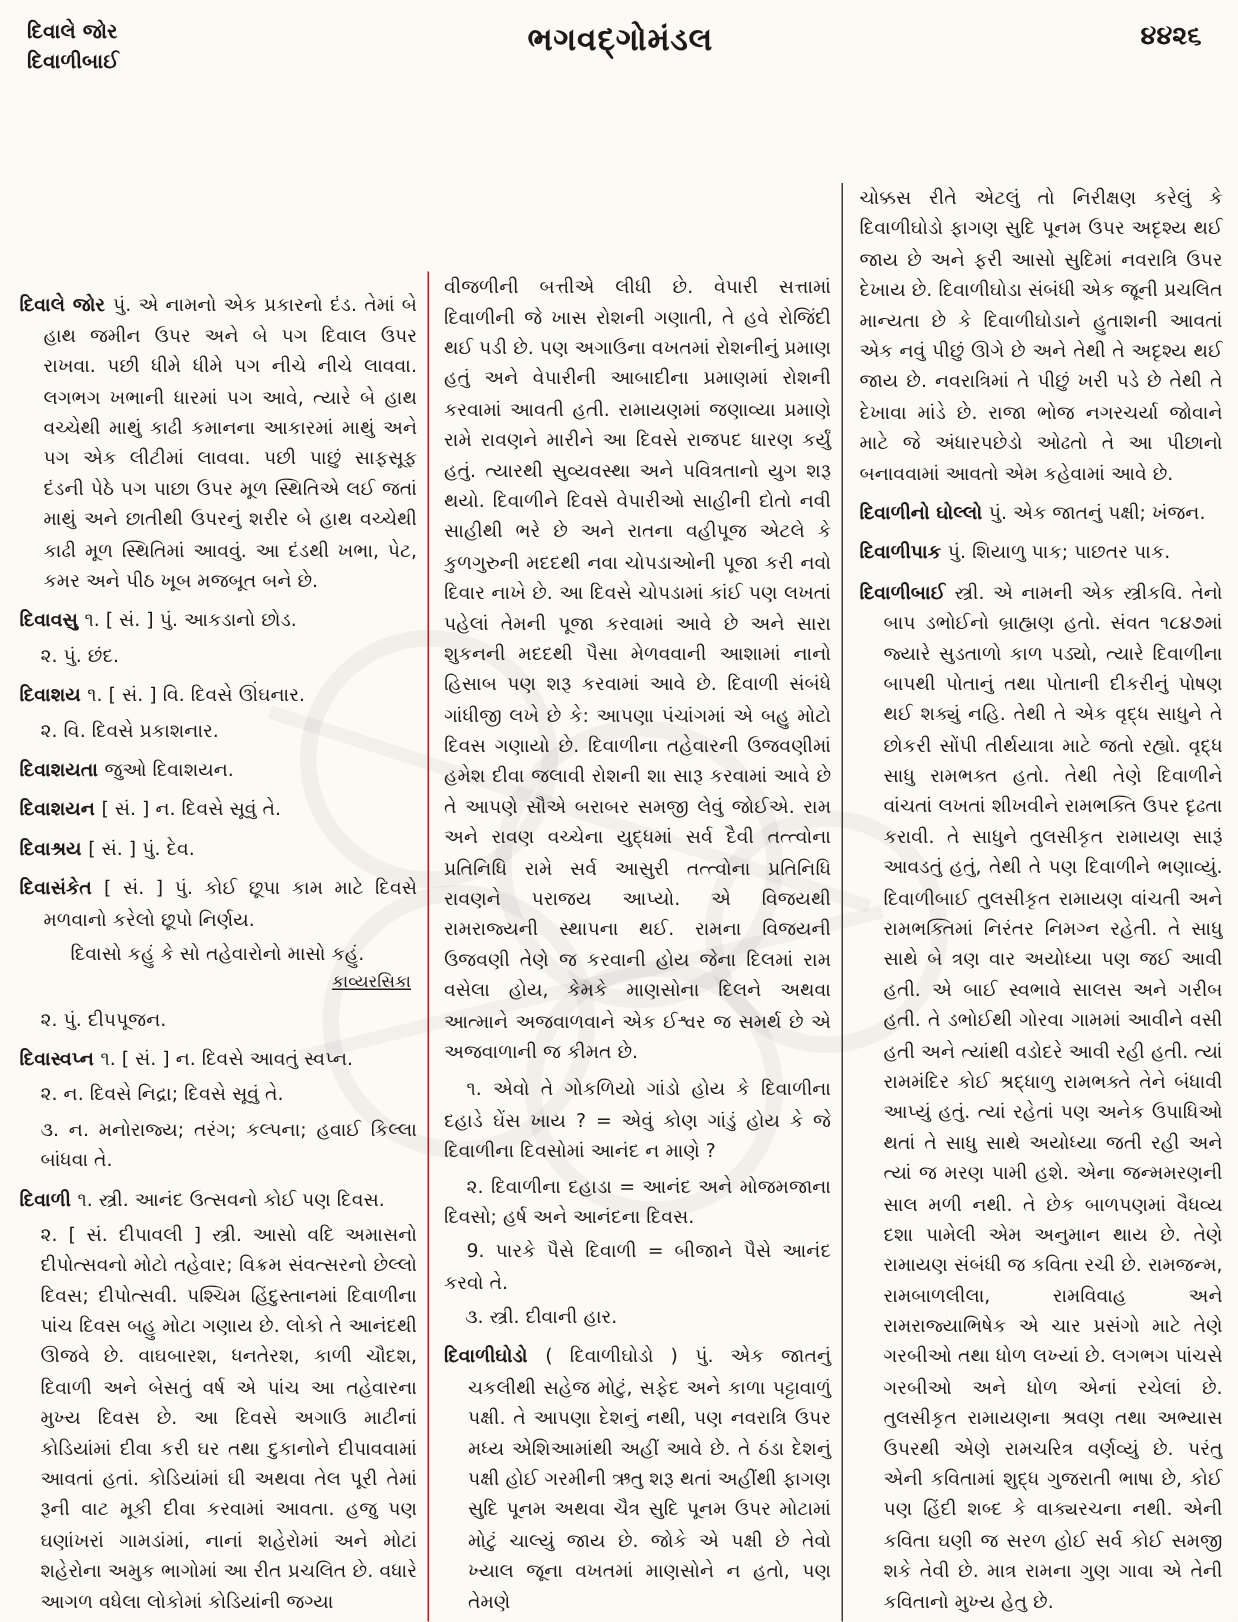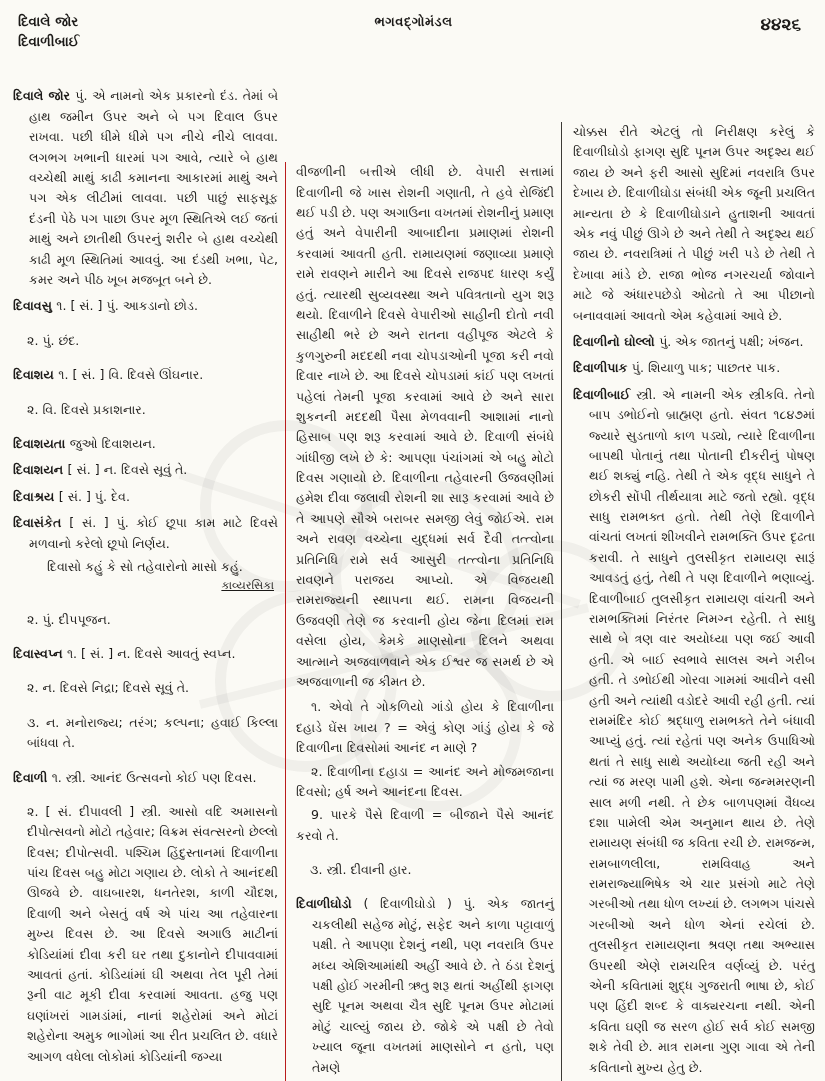--- a/index.html
+++ b/index.html
@@ -16,40 +16,40 @@
     background:#fbfaf5;
   }
   
   .wm{position:absolute;border-radius:50%;border:11px solid rgba(60,60,60,0.055);pointer-events:none;}
   .wm-line{position:absolute;height:9px;background:rgba(60,60,60,0.05);transform-origin:left center;pointer-events:none;}
   
   .header{
     position:absolute;top:12px;left:12px;right:10px;height:42px;
   }
   .guide{position:absolute;left:6px;top:0;font-weight:bold;font-size:13.5px;line-height:1.45;}
-  .title{position:absolute;left:0;right:0;top:2px;text-align:center;font-weight:bold;font-size:13px;letter-spacing:.5px;}
+  .title{position:absolute;left:0;right:0;top:2px;text-align:center;font-weight:bold;font-size:21px;letter-spacing:.5px;}
   .pageno{position:absolute;right:14px;top:2px;font-weight:bold;font-size:17px;margin-left:47px;}
   
   .cols{
     position:absolute;top:56px;left:10px;right:3px;bottom:0;
     display:flex;align-items:flex-end;
   }
   .col{
     overflow:hidden;
     font-size:12.6px;
     line-height:1.62;
     text-align:justify;
     padding:0 7px 0 3px;
   }
   .col-left{width:265px;}
   .col-mid{width:258px;border-left:1px solid #b91c1c;padding-left:10px;}
   .col-right{flex:1;border-left:1px solid #3c3a36;padding-left:11px;}
   p.blk{margin:0 0 4px 0;}
   p.entry{padding-left:16px;text-indent:-16px;margin:6px 0 3px 0;}
-  p.sense{padding-left:14px;margin:14px 0;}
+  p.sense{padding-left:14px;margin:3px 0;}
   p.idiom{text-indent:15px;margin:3px 0;}
   p.para{margin:0 0 5px 0;}
   p.quote{padding-left:34px;margin:3px 0 0 0;}
   p.attrib{text-align:right;font-size:11.3px;margin:0 4px 5px 0;text-decoration:underline;}
   .head{font-weight:bold;}
 </style>
 </head>
 <body>
 
 <div class="page">

